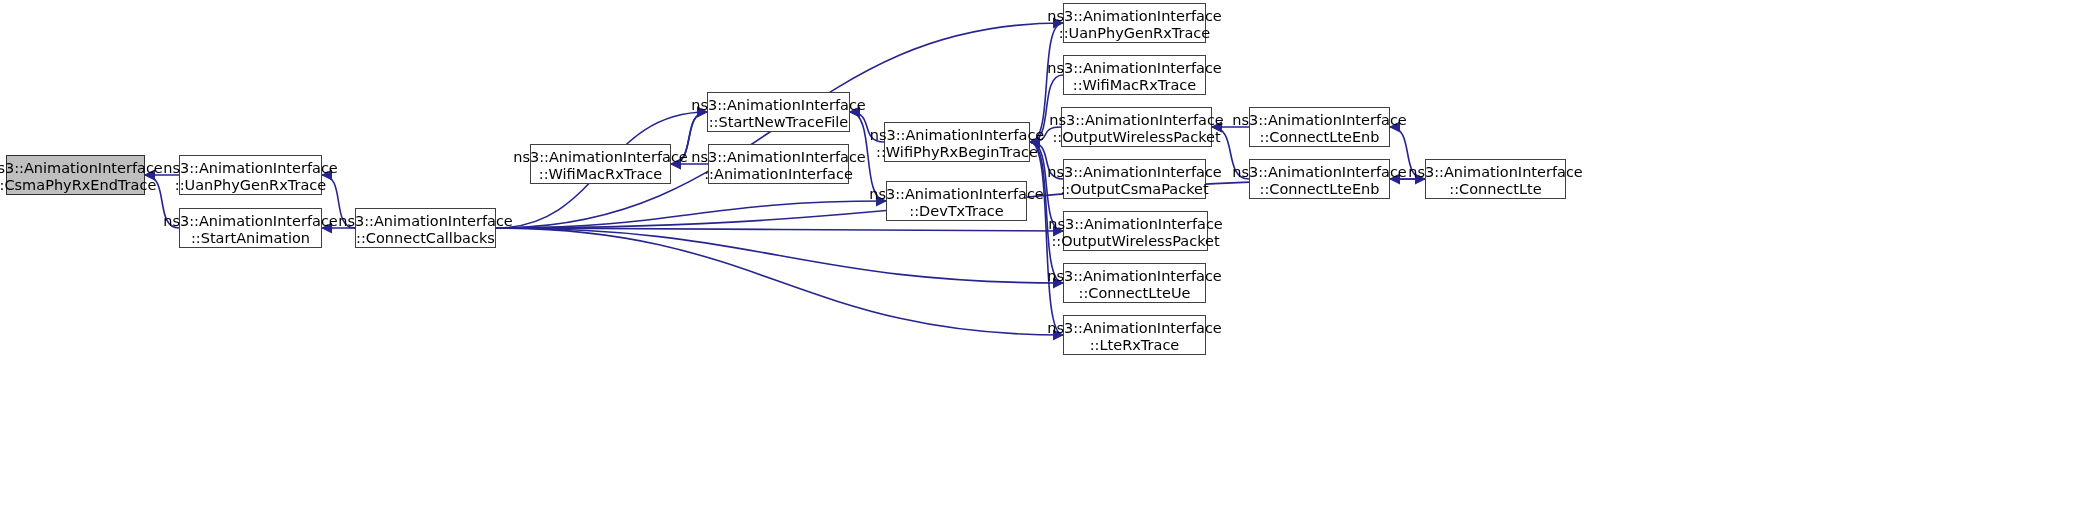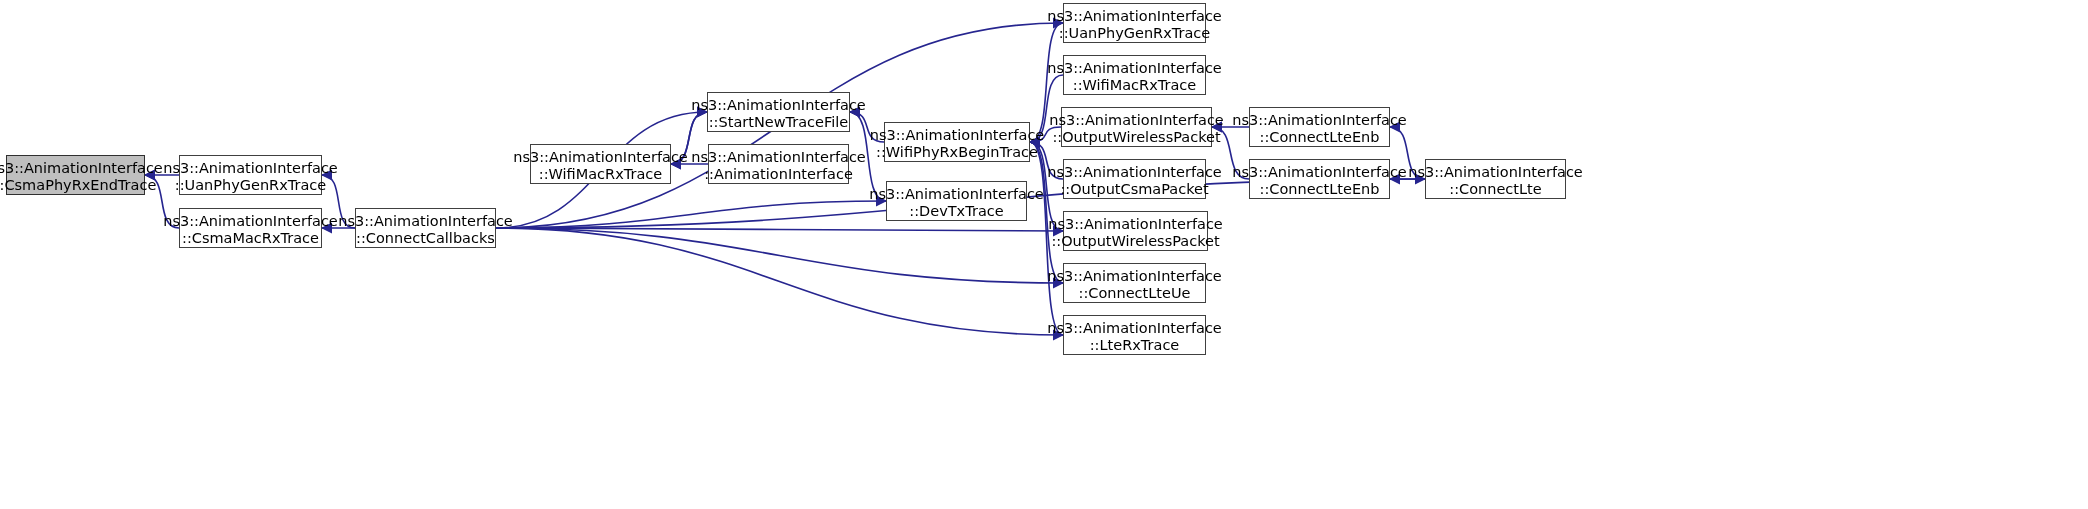--- a/index.html
+++ b/index.html
@@ -90,21 +90,21 @@
       <div class="node current" style="left: 6px; top: 155px; width: 139px; height: 40px;">
         <span class="l1">ns3::AnimationInterface</span>
         <span class="l2">::CsmaPhyRxEndTrace</span>
       </div>
       <div class="node" style="left: 179px; top: 155px; width: 143px; height: 40px;">
         <span class="l1">ns3::AnimationInterface</span>
         <span class="l2">::UanPhyGenRxTrace</span>
       </div>
       <div class="node" style="left: 179px; top: 208px; width: 143px; height: 40px;">
         <span class="l1">ns3::AnimationInterface</span>
-        <span class="l2">::CsmaMacRxTrace</span>
+        <span class="l2">::StartAnimation</span>
       </div>
       <div class="node" style="left: 355px; top: 208px; width: 141px; height: 40px;">
         <span class="l1">ns3::AnimationInterface</span>
         <span class="l2">::ConnectCallbacks</span>
       </div>
       <div class="node" style="left: 530px; top: 144px; width: 141px; height: 40px;">
         <span class="l1">ns3::AnimationInterface</span>
         <span class="l2">::WifiMacRxTrace</span>
       </div>
       <div class="node" style="left: 707px; top: 92px; width: 143px; height: 40px;">

